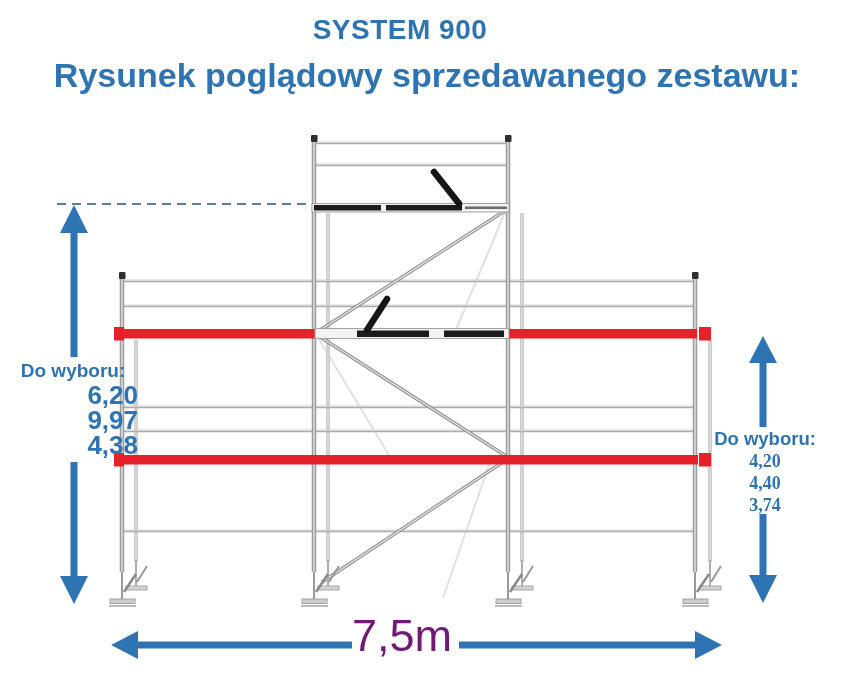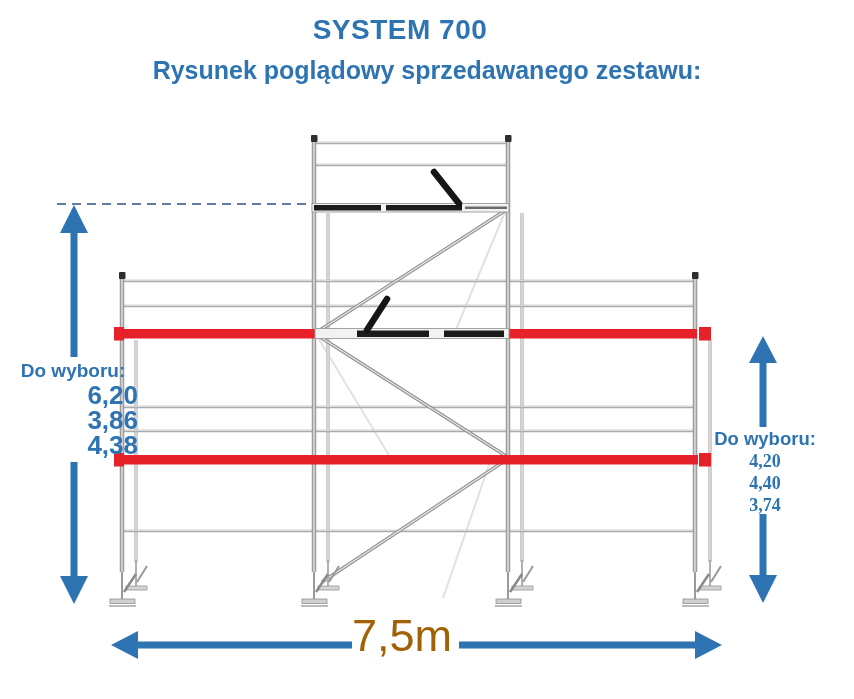--- a/index.html
+++ b/index.html
@@ -12,47 +12,47 @@
   }
   .title{
     position:absolute;left:0;top:14px;width:800px;
     text-align:center;
     font-size:28px;font-weight:bold;color:#2e74b2;
     letter-spacing:0.5px;
   }
   .subtitle{
     position:absolute;left:0;top:56px;width:854px;
     text-align:center;
-    font-size:25px;font-weight:bold;color:#2e74b2;
+    font-size:34px;font-weight:bold;color:#2e74b2;
   }
   .svg-layer{position:absolute;left:0;top:0;}
   .dim-left{
     position:absolute;left:8px;top:358px;width:130px;
     text-align:center;color:#2e74b2;font-weight:bold;
   }
   .dim-left .dim-label{font-size:19px;line-height:25px;}
   .dim-left .dim-opt{font-size:26px;line-height:25px;text-align:right;}
   .dim-right{
     position:absolute;left:711px;top:427px;width:108px;
     text-align:center;color:#2e74b2;font-weight:bold;
   }
   .dim-right .dim-label{font-size:18.5px;line-height:23px;}
   .dim-right .dim-opt{font-size:18px;line-height:22px;font-family:Liberation Serif, serif;}
   .dim-bottom{
     position:absolute;left:336px;top:610px;width:132px;
-    text-align:center;color:#a16207;
+    text-align:center;color:#701a75;
     font-size:45px;font-weight:normal;
   }
 </style>
 </head>
 <body>
 
 <div class="canvas">
 
-  <div class="title">SYSTEM 700</div>
+  <div class="title">SYSTEM 900</div>
   <div class="subtitle">Rysunek poglądowy sprzedawanego zestawu:</div>
 
   <svg class="svg-layer" width="854" height="699" viewBox="0 0 854 699">
 
     <g stroke="#e1e1e1" stroke-width="2">
       <line x1="505" y1="212" x2="455" y2="332"></line>
       <line x1="317" y1="336" x2="390" y2="457"></line>
       <line x1="490" y1="462" x2="443" y2="598"></line>
     </g>
 
@@ -209,21 +209,21 @@
       <polygon points="111,645 138,631 138,659"></polygon>
       <rect x="136" y="641.5" width="216" height="7"></rect>
       <rect x="459" y="641.5" width="238" height="7"></rect>
       <polygon points="722,645 695,631 695,659"></polygon>
     </g>
   </svg>
 
   <div class="dim-left">
     <div class="dim-label">Do wyboru:</div>
     <div class="dim-opt">6,20</div>
-    <div class="dim-opt">3,86</div>
+    <div class="dim-opt">9,97</div>
     <div class="dim-opt">4,38</div>
   </div>
 
   <div class="dim-right">
     <div class="dim-label">Do wyboru:</div>
     <div class="dim-opt">4,20</div>
     <div class="dim-opt">4,40</div>
     <div class="dim-opt">3,74</div>
   </div>
 

